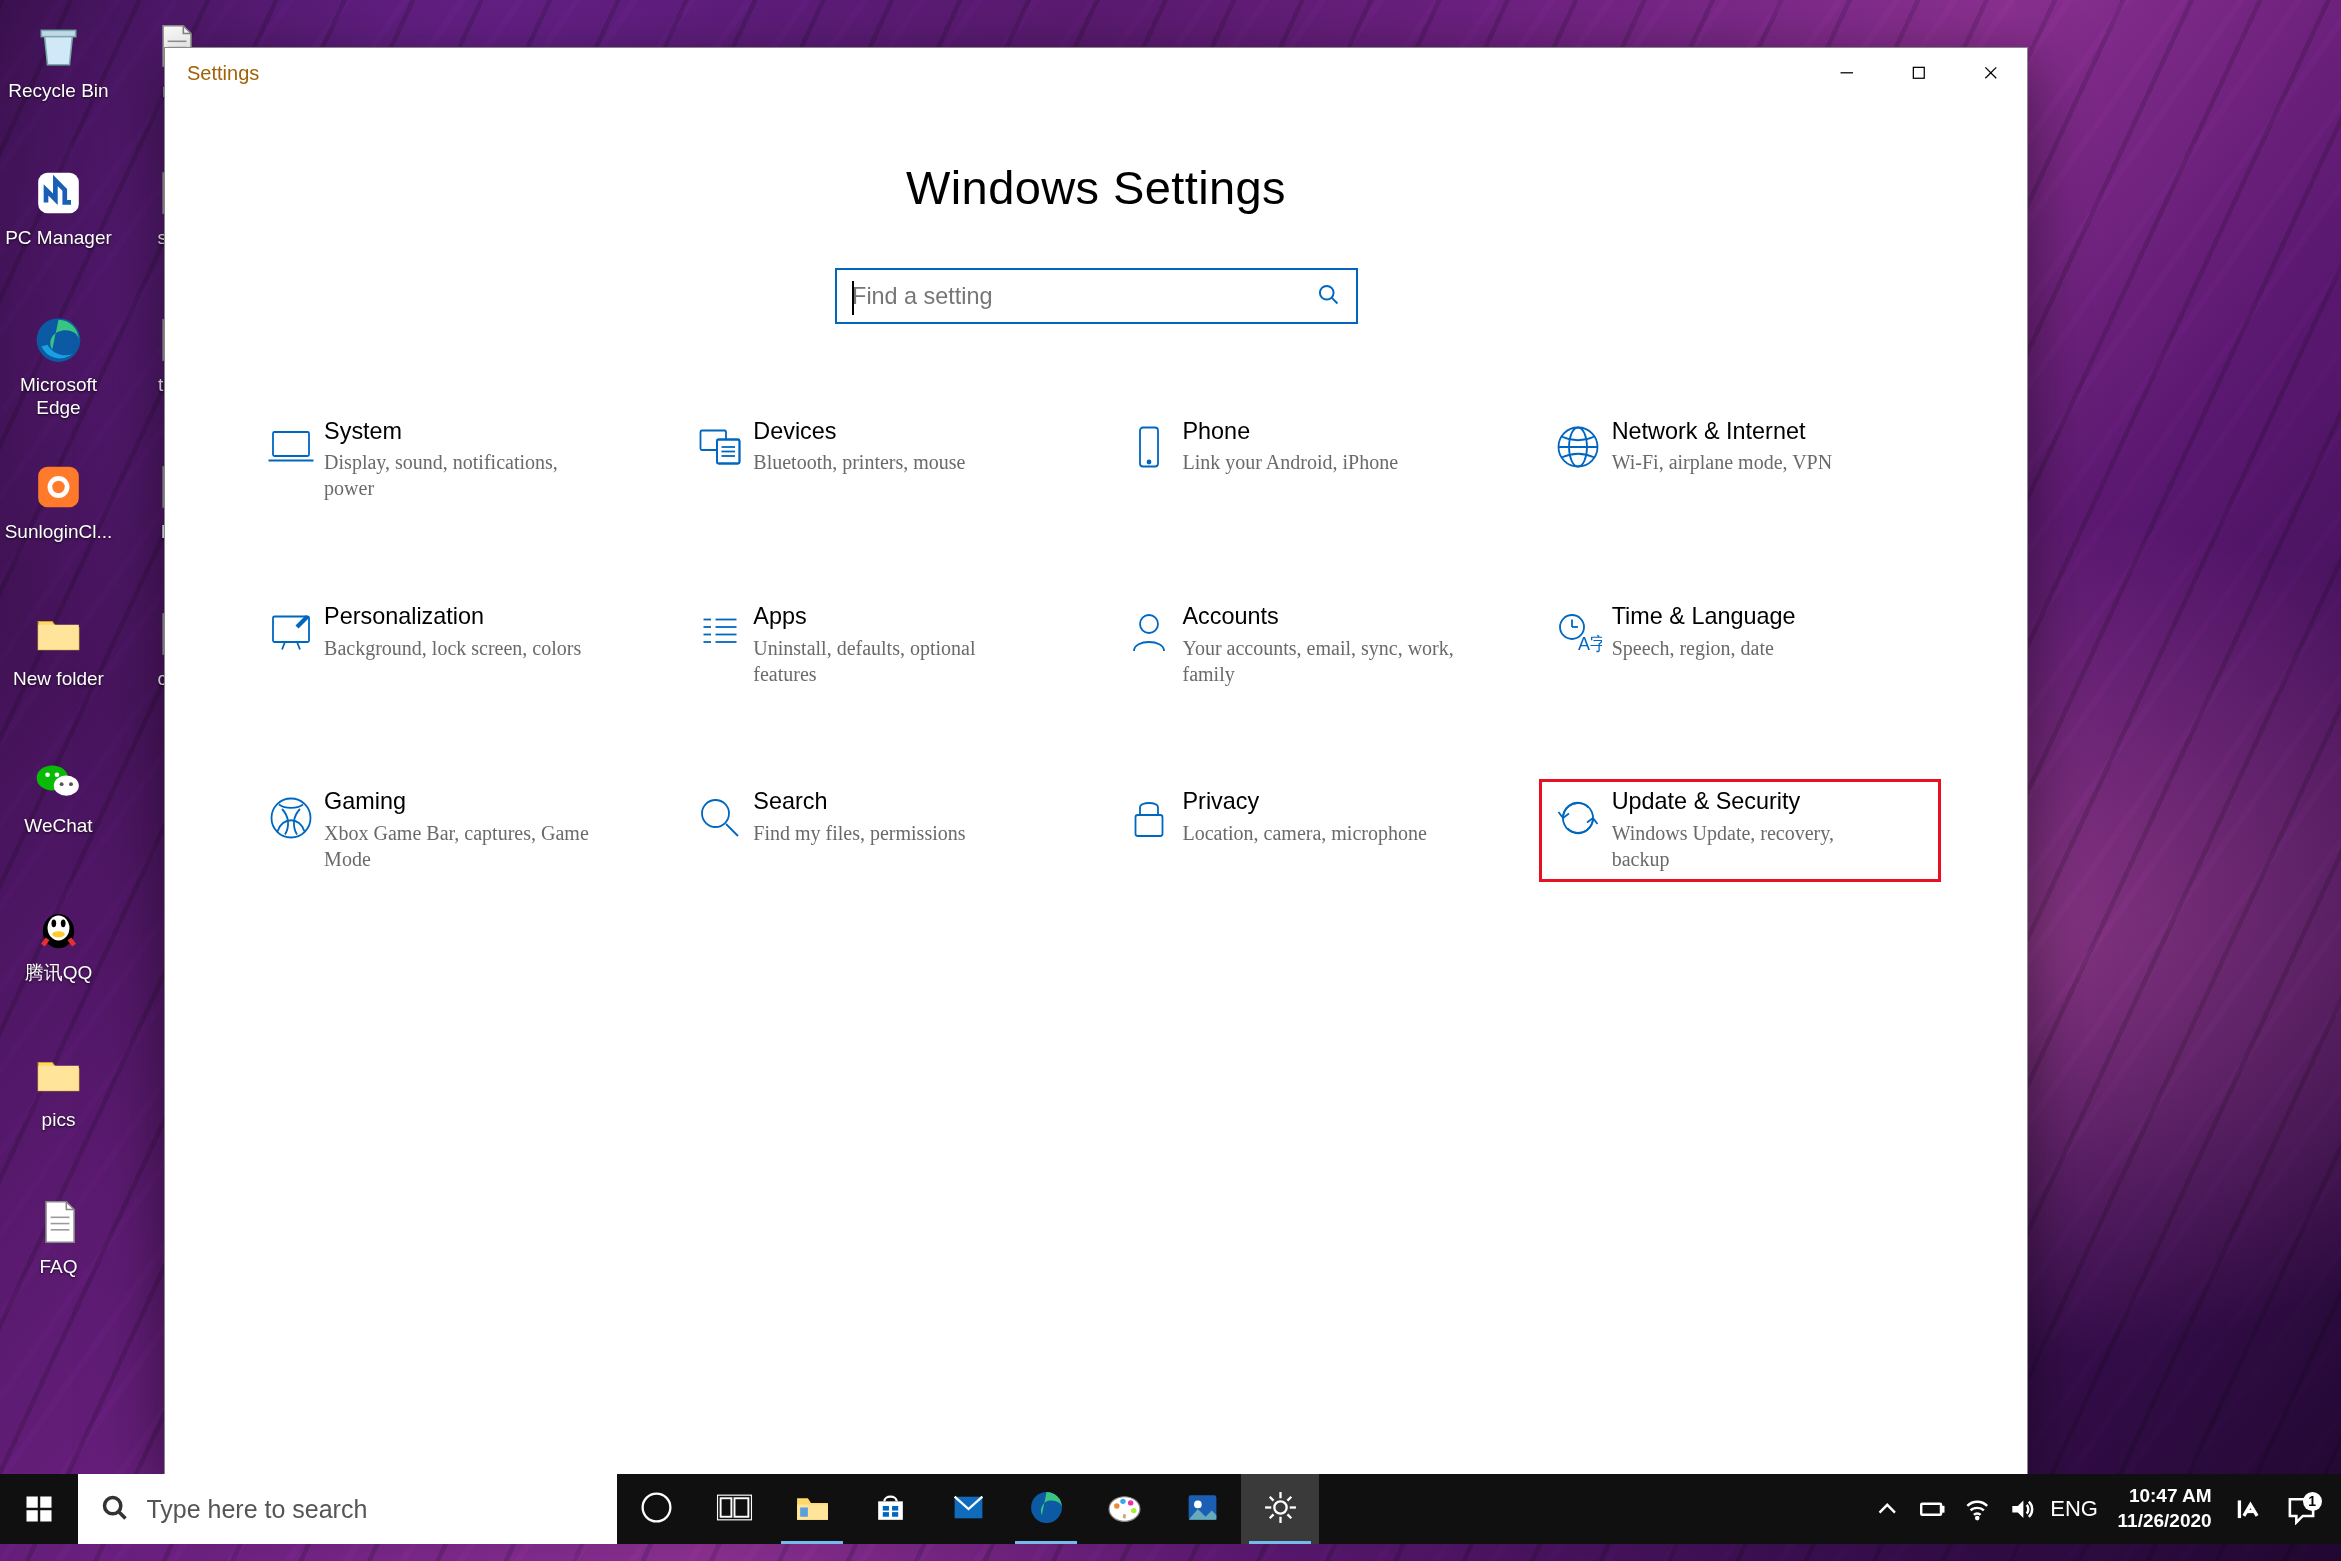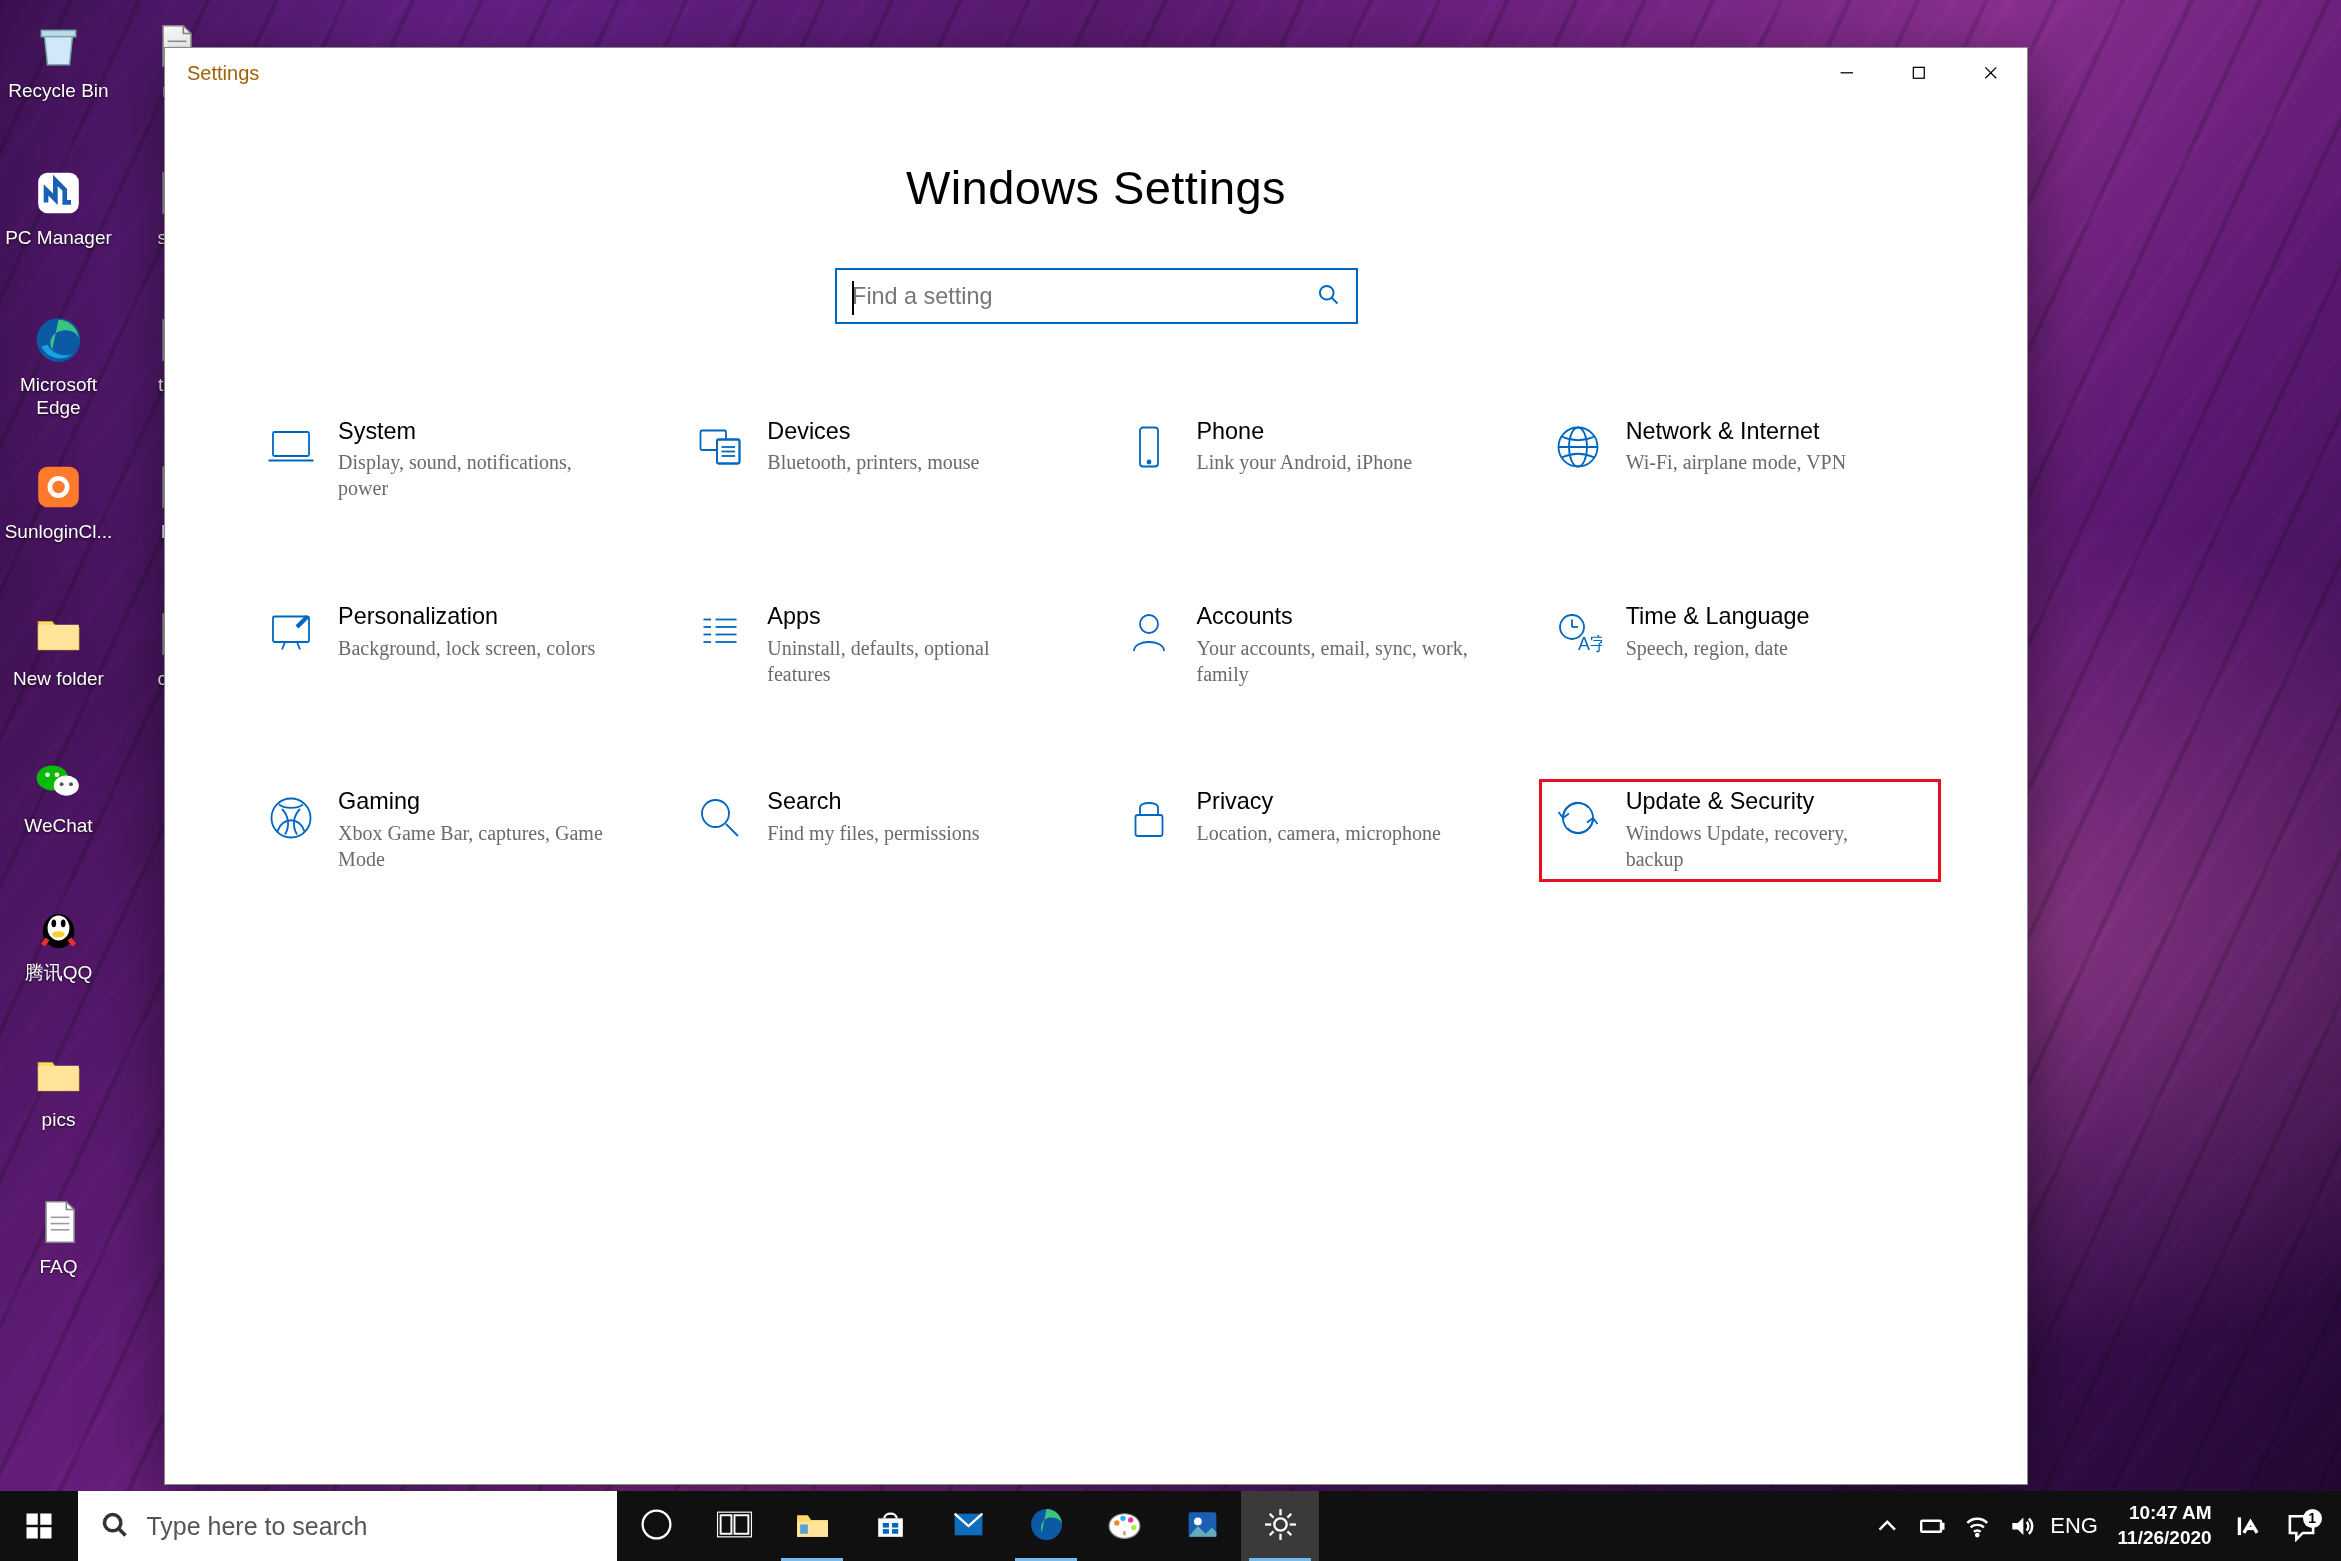--- a/index.html
+++ b/index.html
@@ -75,33 +75,33 @@
   .searchbox .srch-ic { color: #0067c0; }
   .searchbox .srch-ic svg { width: 23.4px; height: 23.4px; }
 
   .catgrid {
     margin-top: 86px; width: 1717px;
     display: grid; grid-template-columns: repeat(4, 1fr);
     column-gap: 31px; row-gap: 86px;
     padding: 0 15.6px;
   }
   .cat {
-    display: flex; align-items: flex-start; gap: 21px; cursor: pointer;
+    display: flex; align-items: flex-start; gap: 7px; cursor: pointer;
     padding: 7.8px 11px; position: relative;
   }
   .cat .cic { width: 53px; height: 53px; flex-shrink: 0; display: flex; align-items: center; justify-content: center; color: #0067c0; margin-top: 3.1px; }
   .cat .cic svg { width: 48px; height: 48px; stroke: #0067c0; fill: none; stroke-width: 2.4; }
   .cat .ctxt { flex: 1; }
   .cat .ct { font-size: 23.4px; color: #000; font-weight: 400; }
   .cat .cd { font-size: 20px; color: #6a6a6a; margin-top: 4.7px; line-height: 1.3; max-width: 273px; font-family: Liberation Serif, serif; }
   .cat.highlighted { outline: 3.1px solid #e81123; outline-offset: -1.6px; }
 
   
   .taskbar {
-    position: absolute; left: 0; right: 0; bottom: 0; height: 70px;
+    position: absolute; left: 0; right: 0; bottom: 17px; height: 70px;
     background: #101010; display: flex; align-items: stretch; color: #fff;
   }
   .tb-start {
     width: 78px; display: flex; align-items: center; justify-content: center; cursor: pointer;
   }
   .tb-start svg { width: 30px; height: 30px; fill: #fff; }
   .tb-search {
     width: 539px; background: #fff; display: flex; align-items: center; gap: 17px;
     padding: 0 23.4px; cursor: text;
   }

